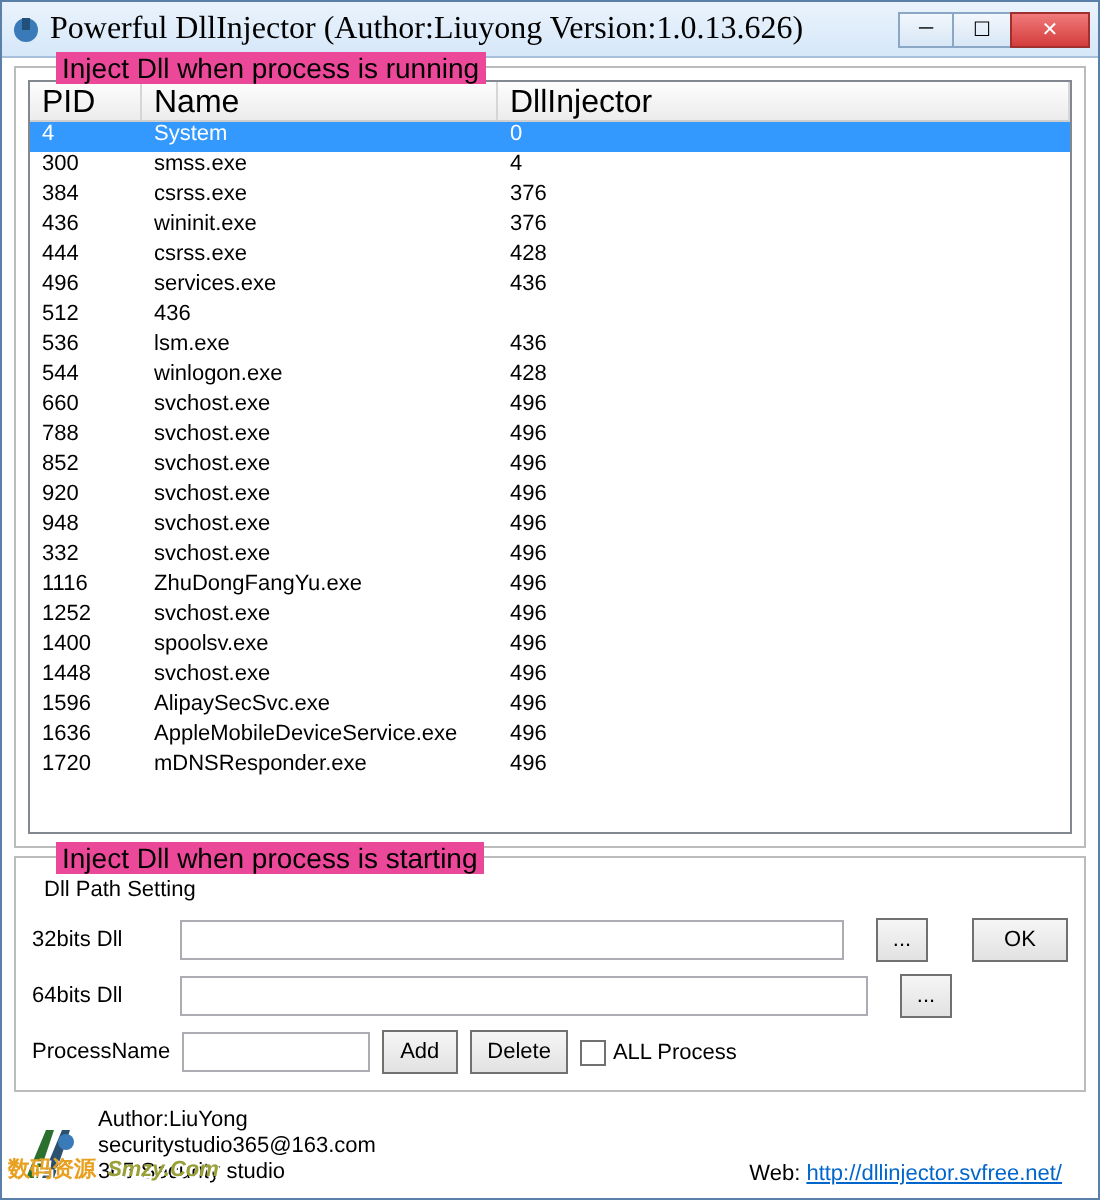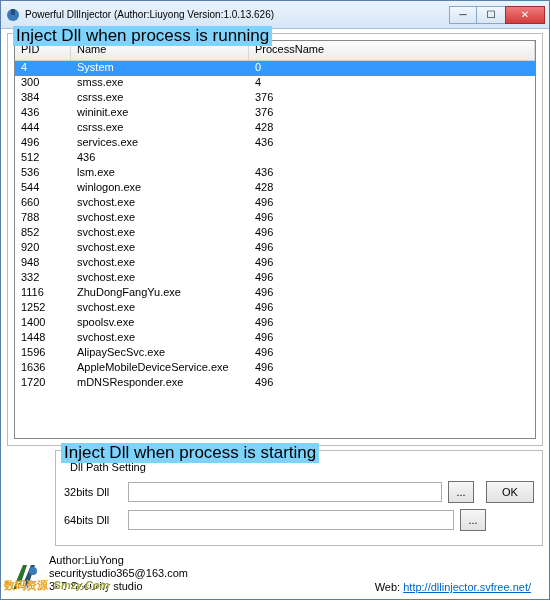--- a/index.html
+++ b/index.html
@@ -1,42 +1,42 @@
 <!DOCTYPE html>
 <html><head>
 <meta charset="utf-8">
 <style>
 * { box-sizing: border-box; margin: 0; padding: 0; font-family: "Segoe UI", Tahoma, sans-serif; font-size: 11px; }
 body { background: #d4e4f7; width: 550px; height: 600px; overflow: hidden; position: relative; }
 .window { width: 550px; height: 600px; background: #fff; border: 1px solid #5a7fa8; box-shadow: 2px 2px 8px rgba(0,0,0,0.3); }
 .titlebar { height: 28px; background: linear-gradient(#eaf3fc, #d6e7f9); border-bottom: 1px solid #a8c0db; display: flex; align-items: center; padding: 0 4px; }
 .titlebar-icon { width: 16px; height: 16px; margin-right: 4px; display:inline-block; }
 .titlebar-icon svg { width:16px; height:16px; }
-.titlebar-text { flex: 1; color: #000; font-size: 10px; }
+.titlebar-text { flex: 1; color: #000; font-size: 16px; font-family: Liberation Serif, serif; }
 .win-buttons { display: flex; gap: 0; }
 .win-btn { width: 28px; height: 18px; border: 1px solid #8aa7c6; background: linear-gradient(#f2f7fd,#d8e6f5); font-size: 10px; display:flex; align-items:center; justify-content:center; cursor:pointer; }
 .win-btn.max { border-left:none; border-right:none; }
 .win-btn.close { background: linear-gradient(#f07a7a,#d43c3c); color:#fff; width:40px; border-color:#a03030; }
 .content { padding: 4px 6px; height: calc(600px - 28px); display:flex; flex-direction:column; gap:4px; }
 .groupbox { border: 1px solid #bcbcbc; padding: 6px 6px 6px 6px; position:relative; }
-.groupbox-title { position:absolute; top:-8px; left:5px; background:#7dd3fc; padding:0 3px; font-size:17px; color:#000; }
+.groupbox-title { position:absolute; top:-8px; left:20px; background:#ec4899; padding:0 3px; font-size:14px; color:#000; }
 .groupbox.top { flex: 1; display:flex; flex-direction:column; min-height:0; }
 .list-frame { border:1px solid #828790; flex:1; display:flex; flex-direction:column; min-height:0; }
 .list-header { display:flex; background:linear-gradient(#fdfdfd,#ececec); border-bottom:1px solid #cfcfcf; height:20px; }
-.list-header .col { border-right:1px solid #d6d6d6; padding:2px 6px; font-size:11px; }
+.list-header .col { border-right:1px solid #d6d6d6; padding:2px 6px; font-size:16px; }
 .col.pid { width:56px; }
 .col.name { width:178px; }
 .col.ppid { flex:1; }
 .list-body { flex:1; overflow-y:scroll; min-height:0; }
 .list-row { display:flex; height:15px; font-size:11px; }
 .list-row.selected { background:#3399ff; color:#fff; }
 .list-row .col { padding:0 6px; overflow:hidden; white-space:nowrap; }
-.groupbox.mid { padding:8px;margin-left:48px; }
+.groupbox.mid { padding:8px; }
 .dll-setting-label { margin:2px 0 8px 6px; }
-.dll-row { display:flex; align-items:center; margin-bottom:6px; gap:6px; }
+.dll-row { display:flex; align-items:center; margin-bottom:6px; gap:16px; }
 .dll-label { width:58px; }
 .dll-input { flex:1; height:20px; border:1px solid #abadb3; background:#fff; padding:0 4px; }
 .browse-btn { width:26px; height:22px; border:1px solid #707070; background:linear-gradient(#f6f6f6,#e2e2e2); cursor:pointer; display:flex; align-items:center; justify-content:center; }
 .ok-btn { width:48px; height:22px; border:1px solid #707070; background:linear-gradient(#f6f6f6,#e2e2e2); cursor:pointer; margin-left:6px; }
 .proc-row { display:flex; align-items:center; gap:6px; margin-top:4px; }
 .proc-input { width:94px; height:20px; border:1px solid #abadb3; background:#fff; padding:0 4px; }
 .small-btn { height:22px; padding:0 8px; border:1px solid #707070; background:linear-gradient(#f6f6f6,#e2e2e2); cursor:pointer; }
 .checkbox { width:13px; height:13px; border:1px solid #707070; background:#fff; display:inline-block; margin-right:3px; vertical-align:middle; }
 .footer { display:flex; align-items:flex-end; gap:8px; padding:4px 2px; }
 .footer-icon { width:32px; height:32px; }
@@ -70,21 +70,21 @@
   </div>
 
   <div class="content">
 
     <div class="groupbox top">
       <span class="groupbox-title">Inject Dll when process is running</span>
       <div class="list-frame">
         <div class="list-header">
           <div class="col pid">PID</div>
           <div class="col name">Name</div>
-          <div class="col ppid">ProcessName</div>
+          <div class="col ppid">DllInjector</div>
         </div>
         <div class="list-body" id="list-body">
             <div class="list-row selected">
               <div class="col pid">4</div>
               <div class="col name">System</div>
               <div class="col ppid">0</div>
             </div>
             <div class="list-row">
               <div class="col pid">300</div>
               <div class="col name">smss.exe</div>
@@ -200,20 +200,27 @@
         <span class="dll-label">32bits Dll</span>
         <input class="dll-input" value="" style="">
         <button class="browse-btn">...</button>
         <button class="ok-btn">OK</button>
       </div>
       <div class="dll-row">
         <span class="dll-label">64bits Dll</span>
         <input class="dll-input" value="" style="">
         <button class="browse-btn">...</button>
         <span style="width:42px"></span>
+      </div>
+      <div class="proc-row">
+        <span>ProcessName</span>
+        <input class="proc-input" value="" style="">
+        <button class="small-btn">Add</button>
+        <button class="small-btn">Delete</button>
+        <label><span class="checkbox"></span><span>ALL Process</span></label>
       </div>
     </div>
 
     <div class="footer">
       <span class="footer-icon">
         <svg viewBox="0 0 32 32">
             <polygon points="4,28 14,4 18,4 10,28" fill="#2c7030"></polygon>
             <polygon points="12,28 22,4 26,4 18,28" fill="#2c5070"></polygon>
             <circle cx="24" cy="10" r="4" fill="#3a7ab8"></circle>
           </svg>

